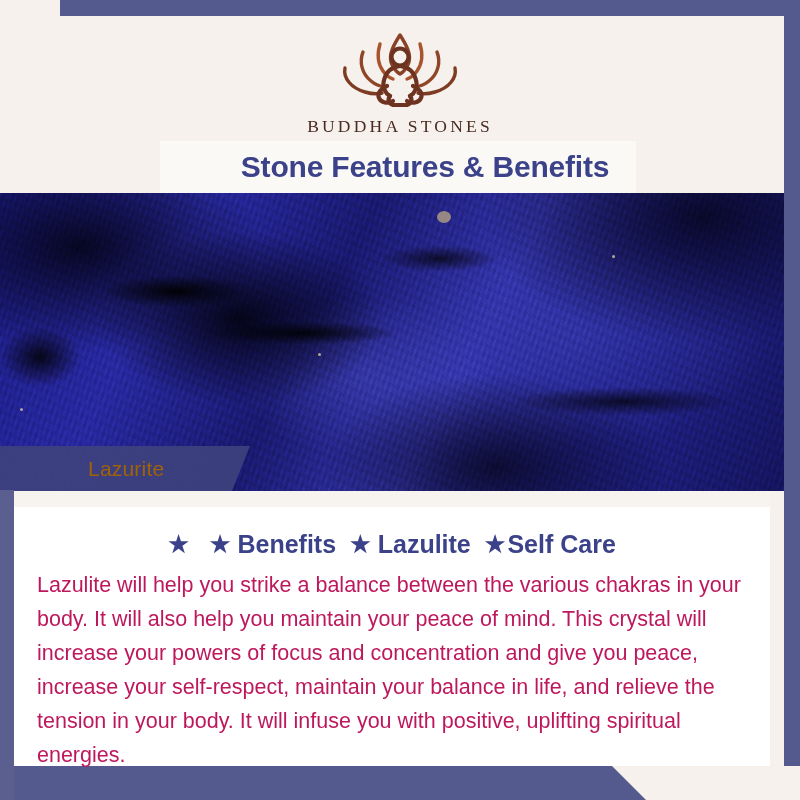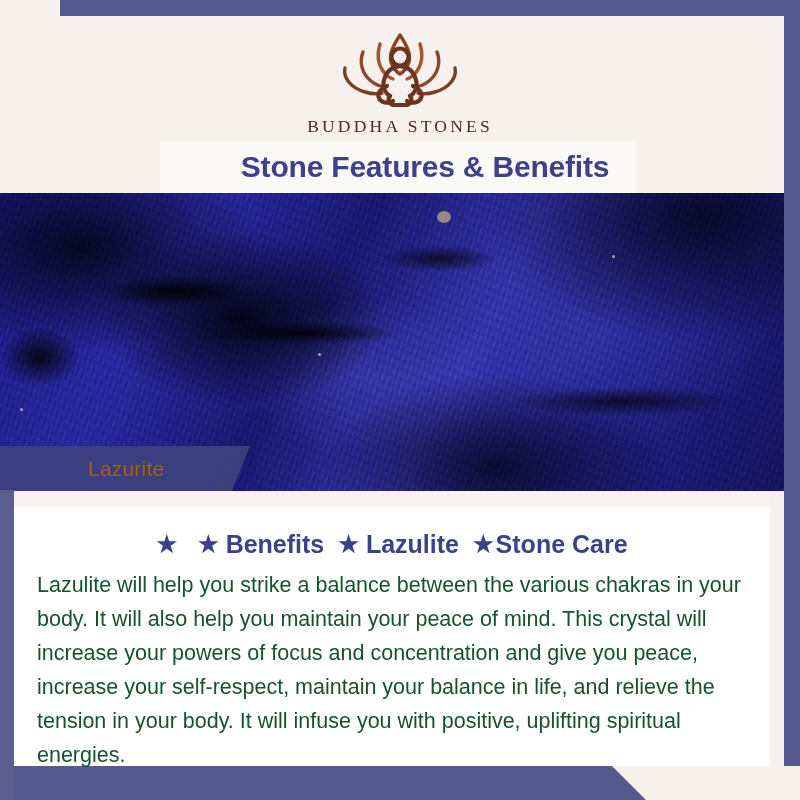--- a/index.html
+++ b/index.html
@@ -141,21 +141,21 @@
     white-space:nowrap;
   }
   .feat{display:inline-flex;align-items:center;}
   .feat .star{font-size:23px;margin-right:7px;line-height:1;}
   .feat.tight .star{margin-right:2px;}
   .feat + .feat{margin-left:14px;}
 
   .body-text{
     position:absolute;left:37px;top:568px;width:712px;
     z-index:6;
-    font-size:21.5px;line-height:34px;color:#14532d;
+    font-size:21.5px;line-height:34px;color:#be185d;
     text-align:left;
   }
 </style>
 </head>
 <body>
 
 <div id="card">
 
   <div class="frame-top"></div>
   <div class="frame-topleft-notch"></div>
@@ -215,19 +215,19 @@
     <span class="feat">
       <span class="star">★</span>
       <span>Benefits</span>
     </span>
     <span class="feat">
       <span class="star">★</span>
       <span>Lazulite</span>
     </span>
     <span class="feat tight">
       <span class="star">★</span>
-      <span>Stone Care</span>
+      <span>Self Care</span>
     </span>
   </div>
 
   <div class="body-text">Lazulite will help you strike a balance between the various chakras in your body. It will also help you maintain your peace of mind. This crystal will increase your powers of focus and concentration and give you peace, increase your self-respect, maintain your balance in life, and relieve the tension in your body. It will infuse you with positive, uplifting spiritual energies.</div>
 
 </div>
 
 </body></html>

